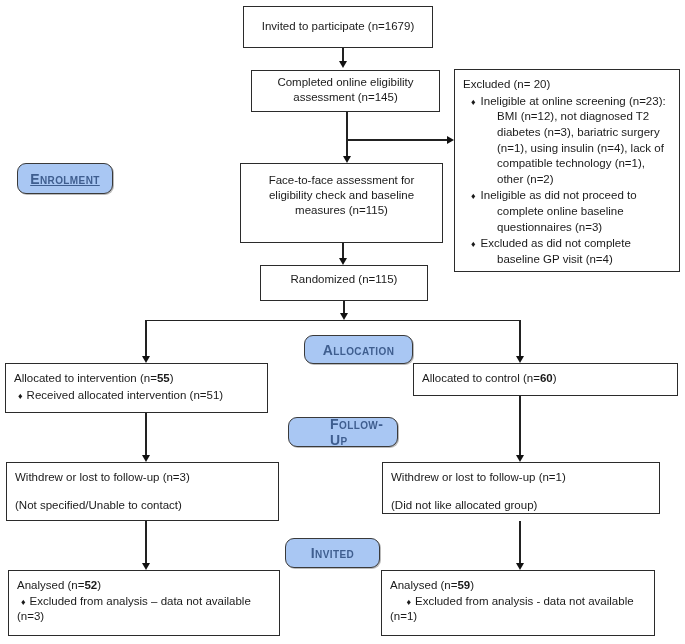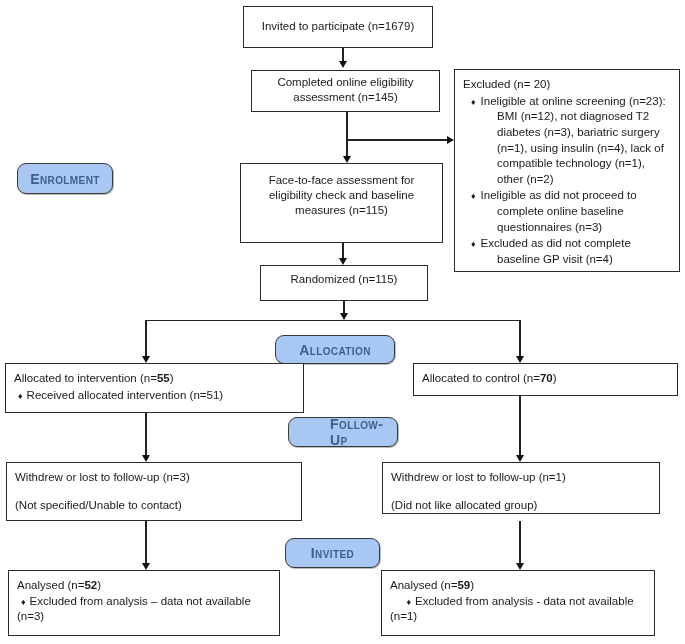--- a/index.html
+++ b/index.html
@@ -75,52 +75,52 @@
       <span class="bm">♦</span><span>Ineligible at online screening (n=23): BMI (n=12), not diagnosed T2 diabetes (n=3), bariatric surgery (n=1), using insulin (n=4), lack of compatible technology (n=1), other (n=2)</span>
     </div>
     <div class="brow">
       <span class="bm">♦</span><span>Ineligible as did not proceed to complete online baseline questionnaires (n=3)</span>
     </div>
     <div class="brow">
       <span class="bm">♦</span><span>Excluded as did not complete baseline GP visit (n=4)</span>
     </div>
   </div>
 
-  <div class="pill" style="left:17px; top:163px; width:96px; height:31px;">
+  <div class="pill" style="left:17px; top:163px; width:96px; height:31px;text-decoration:underline;">
     <span>Enrolment</span>
   </div>
 
   <div class="box center" style="left:240px; top:163px; width:203px; height:80px; padding:9px 20px 0; box-sizing:border-box;">
     <span>Face-to-face assessment for eligibility check and baseline measures (n=115)</span>
   </div>
 
   <div class="box center" style="left:260px; top:265px; width:168px; height:36px; padding-top:6px;">
     <span>Randomized (n=115)</span>
   </div>
 
-  <div class="pill" style="left:275px; top:335px; width:120px; height:29px;">
+  <div class="pill" style="left:304px; top:335px; width:109px; height:29px;">
     <span>Allocation</span>
   </div>
 
-  <div class="box pad" style="left:5px; top:363px; width:299px; height:50px;">
+  <div class="box pad" style="left:5px; top:363px; width:263px; height:50px;">
     <div><span>Allocated to intervention (n=</span><b>55</b><span>)</span></div>
     <div style="margin-top:2px;">
       <span class="bm2">♦</span><span>Received allocated intervention (n=51)</span>
     </div>
   </div>
 
   <div class="box pad" style="left:413px; top:363px; width:265px; height:33px;">
-    <div><span>Allocated to control (n=</span><b>70</b><span>)</span></div>
+    <div><span>Allocated to control (n=</span><b>60</b><span>)</span></div>
   </div>
 
   <div class="pill" style="left:288px; top:417px; width:110px; height:30px;padding-left:41px;">
     <span>Follow-Up</span>
   </div>
 
-  <div class="box pad" style="left:6px; top:462px; width:296px; height:59px;">
+  <div class="box pad" style="left:6px; top:462px; width:273px; height:59px;">
     <div>Withdrew or lost to follow-up (n=3)</div>
     <div style="margin-top:13px;">(Not specified/Unable to contact)</div>
   </div>
 
   <div class="box pad" style="left:382px; top:462px; width:278px; height:52px;">
     <div>Withdrew or lost to follow-up (n=1)</div>
     <div style="margin-top:13px;">(Did not like allocated group)</div>
   </div>
 
   <div class="pill" style="left:285px; top:538px; width:95px; height:30px;">

